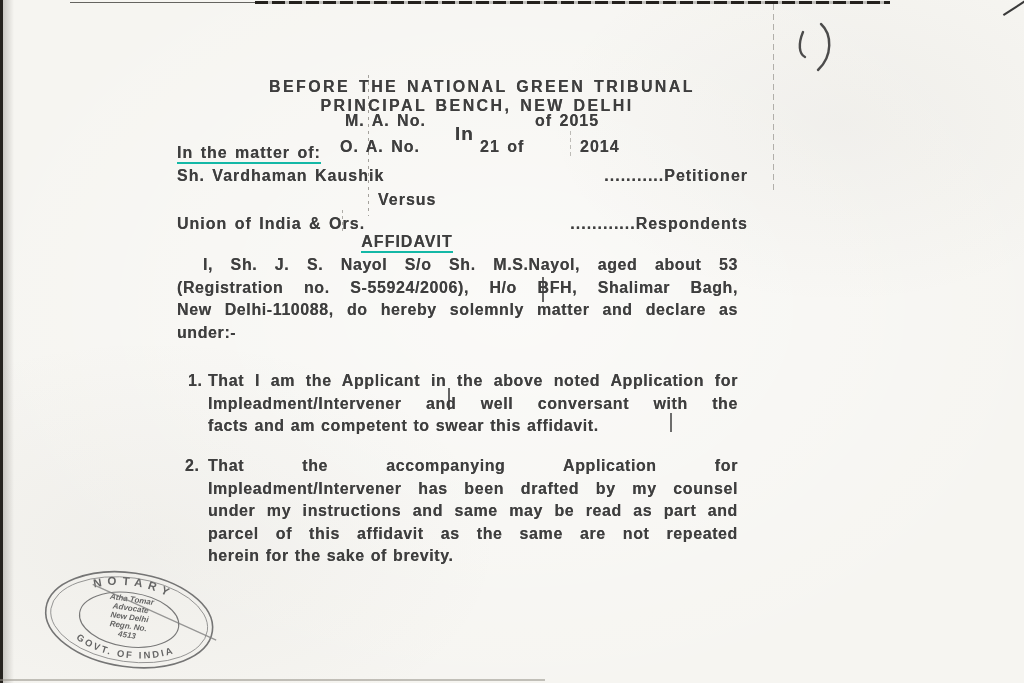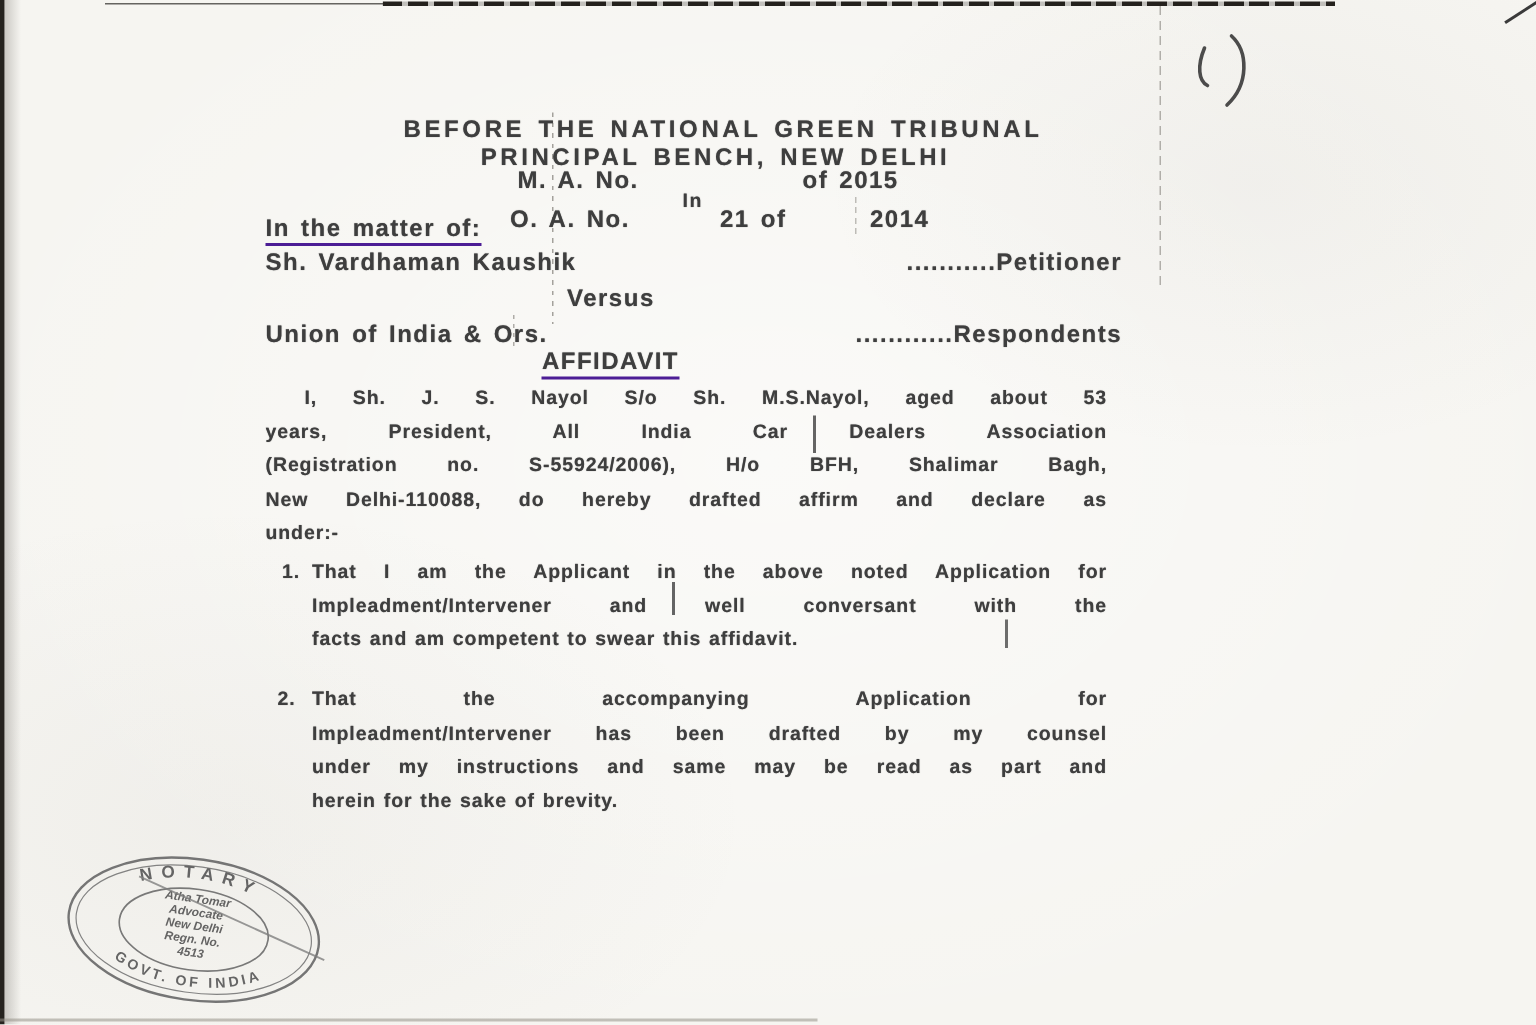--- a/index.html
+++ b/index.html
@@ -18,24 +18,24 @@
   .abs{position:absolute;}
   .t{
     position:absolute;
     font-weight:700;color:#3e3e3e;white-space:nowrap;
     letter-spacing:1px;word-spacing:2px;
     text-shadow:0 0 0.6px rgba(62,62,62,0.75);
     font-size:16px;line-height:17px;
   }
   .hdr{letter-spacing:2.4px;}
   .ctr{text-align:center;}
-  .und{border-bottom:2px solid #4c1d95;padding-bottom:1px;}
+  .und{border-bottom:2px solid #14b8a6;padding-bottom:1px;}
   .para{position:absolute;color:#3e3e3e;font-weight:700;}
   .pline{
-    font-size:13px;line-height:22.5px;height:22.5px;
+    font-size:16px;line-height:22.5px;height:22.5px;
     letter-spacing:0.6px;word-spacing:1px;
     text-shadow:0 0 0.6px rgba(62,62,62,0.7);
     text-align:justify;text-align-last:justify;
     overflow:hidden;
   }
   .pline.last{text-align:right;text-align-last:left;}
   .pline.indent{padding-left:26px;}
   
   .edge-left{left:0;top:0;width:3px;height:683px;background:#26231f;}
   .edge-left-shade{left:3px;top:0;width:11px;height:683px;
@@ -82,59 +82,59 @@
 <svg class="abs handmark" viewBox="0 0 60 62">
   <path d="M 15,16 C 10,28 11,38 17,41" stroke="#2e2e2e" stroke-width="2.4" fill="none" stroke-linecap="round" opacity="0.85"></path>
   <path d="M 33,8 C 44,18 45,40 30,54" stroke="#2e2e2e" stroke-width="2.4" fill="none" stroke-linecap="round" opacity="0.85"></path>
 </svg>
 
 <div class="t hdr ctr" style="left:182px;top:78px;width:600px;">BEFORE THE NATIONAL GREEN TRIBUNAL</div>
 <div class="t hdr ctr" style="left:177px;top:97px;width:600px;text-align:center;">PRINCIPAL BENCH, NEW DELHI</div>
 
 <div class="t" style="left:345px;top:112px;">M. A. No.</div>
 <div class="t" style="left:535px;top:112px;">of 2015</div>
-<div class="t" style="left:455px;top:125px;font-size:13px;">In</div>
+<div class="t" style="left:455px;top:125px;font-size:19px;">In</div>
 <div class="t" style="left:340px;top:138px;text-align:right;">O. A. No.</div>
 <div class="t" style="left:480px;top:138px;">21 of</div>
 <div class="t" style="left:580px;top:138px;">2014</div>
 
 <div class="t" style="left:177px;top:144px;"><span class="und">In the matter of:</span></div>
 
 <div class="t" style="left:177px;top:167px;">Sh. Vardhaman Kaushik</div>
 <div class="t" style="right:276px;top:167px;">...........Petitioner</div>
 <div class="t" style="left:378px;top:191px;">Versus</div>
 <div class="t" style="left:177px;top:215px;">Union of India &amp; Ors.</div>
 <div class="t" style="right:276px;top:215px;">............Respondents</div>
 
 <div class="t ctr" style="left:347px;top:233px;width:120px;"><span class="und">AFFIDAVIT</span></div>
 
 <div class="para" style="left:177px;top:254px;width:561px;">
   <div class="pline indent">I, Sh. J. S. Nayol S/o Sh. M.S.Nayol, aged about 53</div>
-  <div class="pline">years, President, All India Car Dealers Association</div>
   <div class="pline">(Registration no. S-55924/2006), H/o BFH, Shalimar Bagh,</div>
-  <div class="pline">New Delhi-110088, do hereby drafted affirm and declare as</div>
+  <div class="pline">New Delhi-110088, do hereby solemnly matter and declare as</div>
   <div class="pline last">under:-</div>
 </div>
 
 <div class="para" style="left:188px;top:370px;width:20px;">
   <div class="pline last">1.</div>
 </div>
 <div class="para" style="left:208px;top:370px;width:530px;">
   <div class="pline">That I am the Applicant in the above noted Application for</div>
   <div class="pline">Impleadment/Intervener and well conversant with the</div>
   <div class="pline last">facts and am competent to swear this affidavit.</div>
 </div>
 
 <div class="para" style="left:185px;top:455px;width:20px;">
   <div class="pline last">2.</div>
 </div>
 <div class="para" style="left:208px;top:455px;width:530px;">
   <div class="pline">That the accompanying Application for</div>
   <div class="pline">Impleadment/Intervener has been drafted by my counsel</div>
   <div class="pline">under my instructions and same may be read as part and</div>
+  <div class="pline">parcel of this affidavit as the same are not repeated</div>
   <div class="pline last">herein for the sake of brevity.</div>
 </div>
 
 <svg class="abs stamp-wrap" viewBox="0 0 182 114">
   <ellipse cx="89" cy="56" rx="84" ry="47" fill="none" stroke="#6b6b6b" stroke-width="1.6"></ellipse>
   <ellipse cx="89" cy="56" rx="79" ry="42" fill="none" stroke="#7a7a7a" stroke-width="0.8"></ellipse>
   <ellipse cx="89" cy="56" rx="50" ry="27" fill="none" stroke="#6f6f6f" stroke-width="1.1"></ellipse>
   <path id="arcTop" d="M 25,56 A 64,34 0 0 1 153,56" fill="none"></path>
   <path id="arcBot" d="M 17,52 A 72,42 0 0 0 161,52" fill="none"></path>
   <text font-size="11.5" font-weight="700" fill="#5a5a5a" letter-spacing="5.5" font-family="Liberation Sans, sans-serif">

